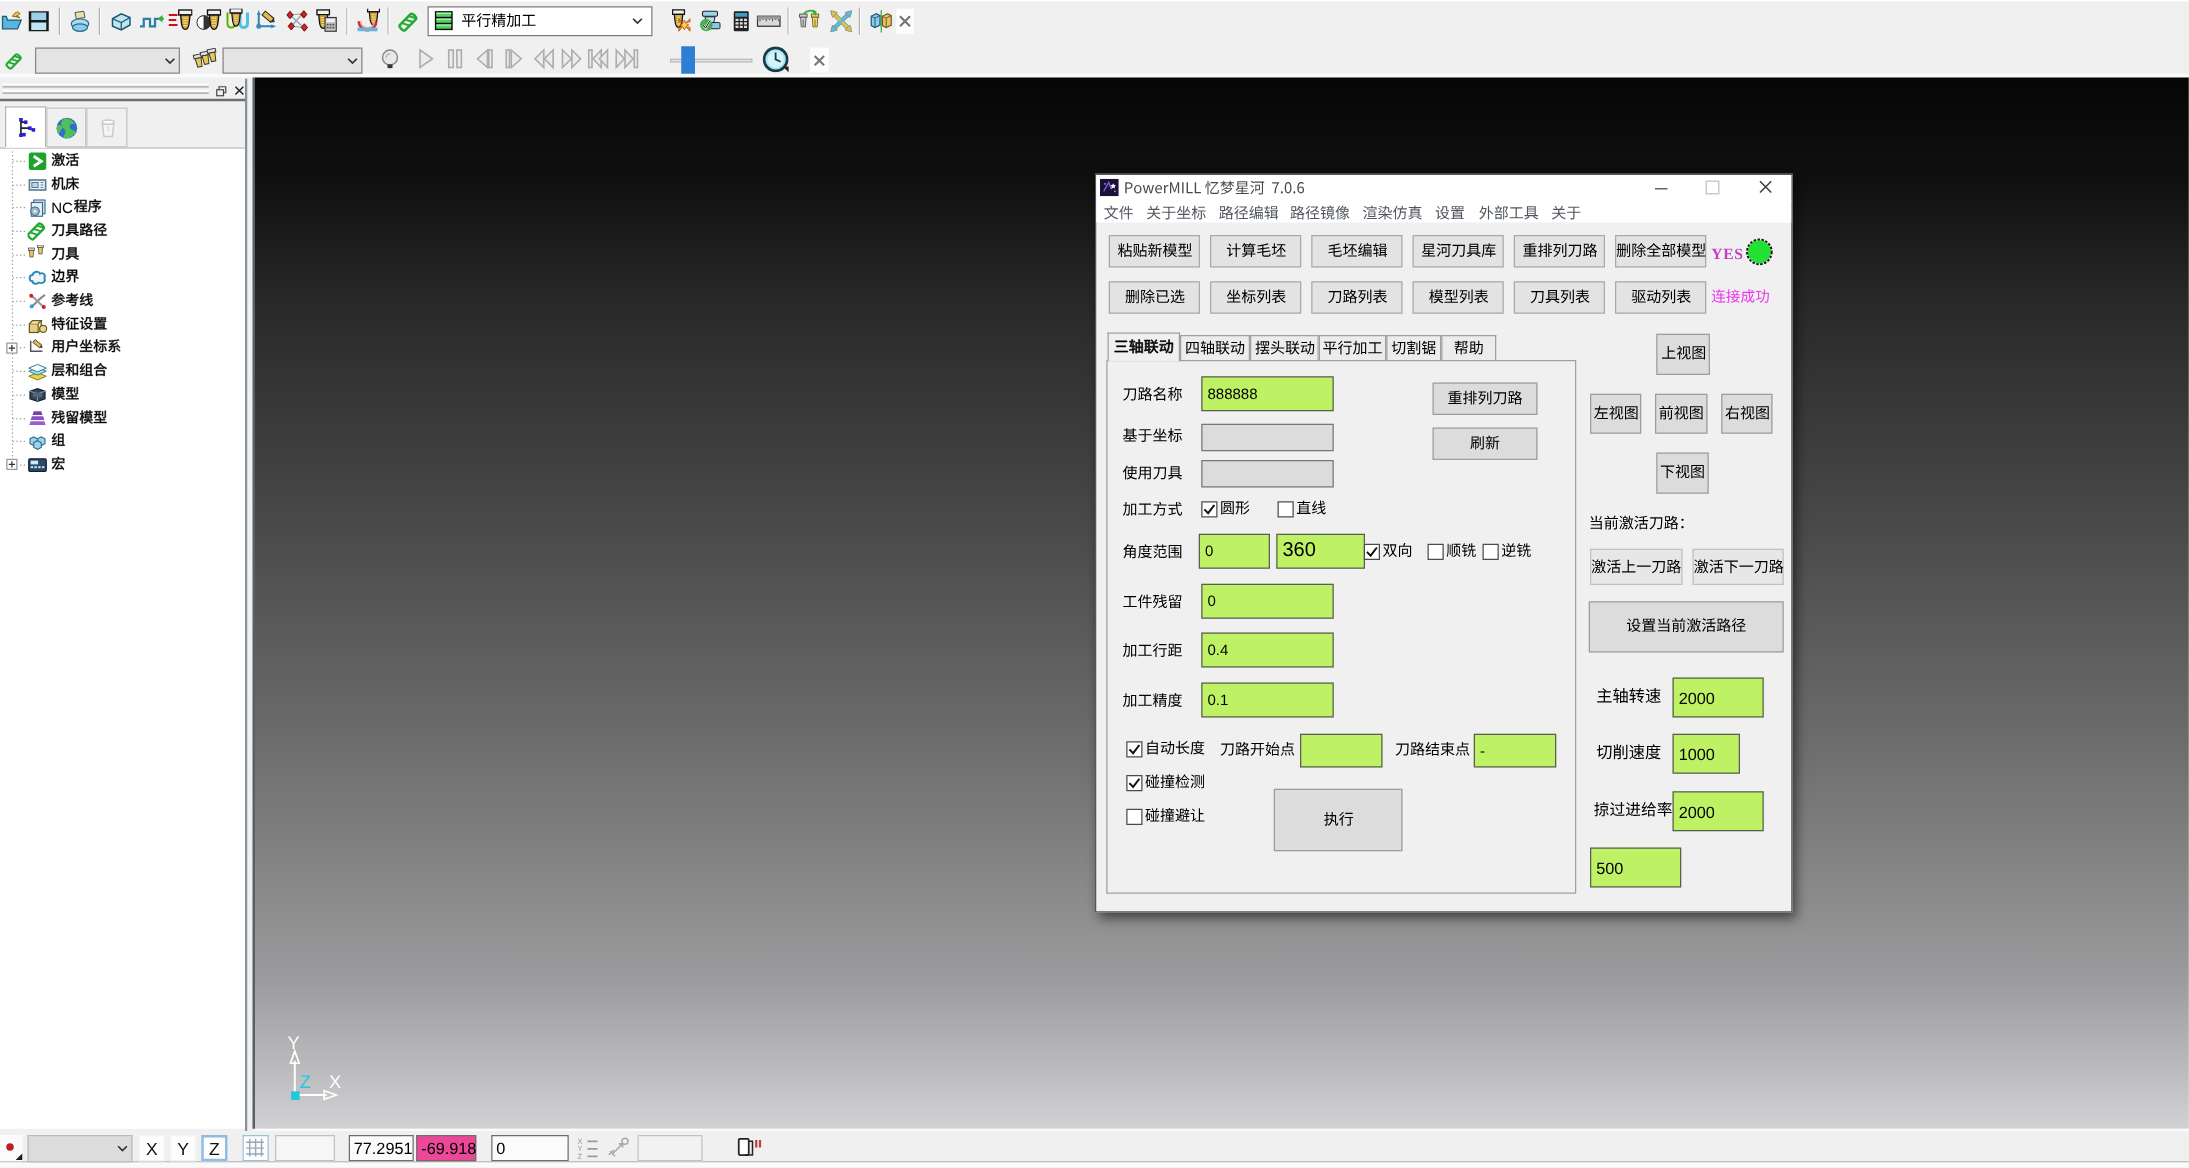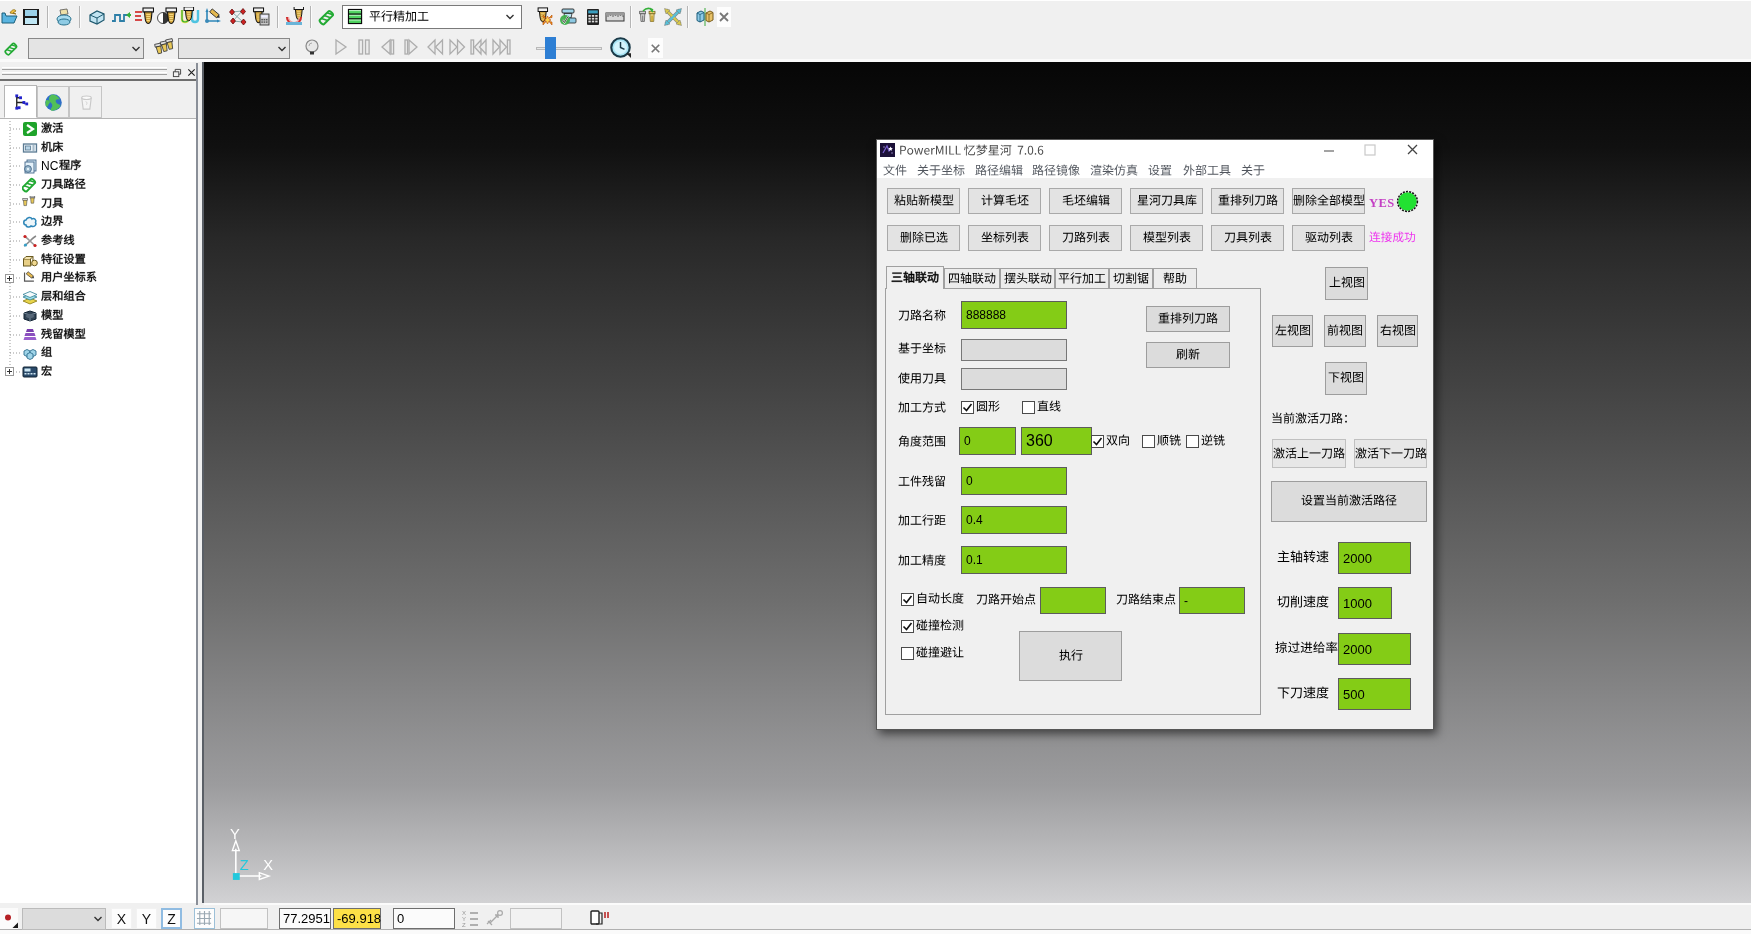--- a/index.html
+++ b/index.html
@@ -1,19 +1,19 @@
 <!DOCTYPE html>
 <html><head><meta charset="utf-8"><style>
 *{margin:0;padding:0;box-sizing:border-box}
 html,body{width:1751px;height:934px;overflow:hidden;font-family:"Liberation Sans",sans-serif;background:#f0f0f0}
 .abs{position:absolute}
 .btn{position:absolute;background:#e3e3e3;border:1px solid #a9a9a9;display:flex;align-items:center;justify-content:center}
 .gbtn{position:absolute;background:#dcdcdc;border:1px solid #9d9d9d;display:flex;align-items:center;justify-content:center}
 .lbtn{position:absolute;background:#e7e7e7;border:1px solid #c0c0c0;display:flex;align-items:center;justify-content:center}
-.tb{position:absolute;background:#84cc16;border:1px solid #5c5c5c;font-size:12px;color:#000;display:flex;align-items:center;padding-left:4px}
+.tb{position:absolute;background:#bef264;border:1px solid #5c5c5c;font-size:12px;color:#000;display:flex;align-items:center;padding-left:4px}
 .cb{position:absolute;background:#fff;border:1px solid #4a4a4a}
 .combo{position:absolute;background:#dcdcdc;border:1px solid #777}
 </style></head>
 <body>
 <svg width="0" height="0" style="position:absolute">
     <defs>
       <path id="g0" d="M17.4 63C21.3 55.6 25.2 45.9 26.6 39.9L33.7 42.4C32.3 48.2 28.2 57.8 24.2 65ZM75.5 65.5C73 58.2 68.4 48 64.6 41.7L71.1 39.6C75 45.6 79.7 55.2 83.4 63.3ZM5.2 34.8L5.2 27.3L45.9 27.3L45.9 -7.9L53.7 -7.9L53.7 27.3L94.9 27.3L94.9 34.8L53.7 34.8L53.7 69.8L89.3 69.8L89.3 77.3L10.5 77.3L10.5 69.8L45.9 69.8L45.9 34.8Z"></path>
       <path id="g1" d="M43.5 78L43.5 70.8L92.7 70.8L92.7 78ZM26.7 84.1C21.6 76.8 11.9 67.9 3.5 62.2C4.8 60.8 6.9 57.9 7.9 56.2C16.9 62.6 27.2 72.4 33.9 81.1ZM39.1 50.4L39.1 43.2L72.8 43.2L72.8 1.7C72.8 0.1 72.1 -0.4 70.2 -0.5C68.4 -0.6 61.6 -0.6 54.5 -0.3C55.6 -2.5 56.7 -5.6 57 -7.7C66.8 -7.7 72.5 -7.7 75.9 -6.6C79.2 -5.3 80.4 -3 80.4 1.6L80.4 43.2L95.5 43.2L95.5 50.4ZM30.7 62.6C23.8 51.2 12.8 39.6 2.5 32.2C4 30.7 6.7 27.4 7.8 25.9C11.5 28.9 15.4 32.5 19.2 36.4L19.2 -8.3L26.6 -8.3L26.6 44.6C30.8 49.6 34.6 54.8 37.8 60Z"></path>
       <path id="g2" d="M5.1 76.2C7.7 69.3 10.1 60.2 10.6 54.3L16.1 55.6C15.4 61.6 13.1 70.6 10.3 77.5ZM32.8 77.9C31.5 71.2 28.6 61.4 26.4 55.5L31.1 54C33.6 59.6 36.7 68.9 39.1 76.3ZM4.1 50.4L4.1 43.4L17 43.4C13.9 32.4 8.3 19.2 3 12.1C4.2 10.1 6.2 6.8 6.9 4.5C11 10.4 15 19.8 18.2 29.4L18.2 -7.8L25.1 -7.8L25.1 31.9C28.1 26.6 31.6 20.1 33 16.7L38.1 22.4C36.1 25.6 27.7 38.1 25.1 41.2L25.1 43.4L36.3 43.4L36.3 50.4L25.1 50.4L25.1 83.7L18.2 83.7L18.2 50.4ZM63.6 84L63.6 75.9L42.6 75.9L42.6 70.1L63.6 70.1L63.6 63.9L45.1 63.9L45.1 58.4L63.6 58.4L63.6 51.7L39.8 51.7L39.8 45.8L96 45.8L96 51.7L70.7 51.7L70.7 58.4L91.2 58.4L91.2 63.9L70.7 63.9L70.7 70.1L93.4 70.1L93.4 75.9L70.7 75.9L70.7 84ZM82.3 34.1L82.3 26.6L53.2 26.6L53.2 34.1ZM46 39.8L46 -7.9L53.2 -7.9L53.2 8.4L82.3 8.4L82.3 -0.2C82.3 -1.3 81.9 -1.7 80.6 -1.7C79.4 -1.8 75.3 -1.8 70.7 -1.6C71.7 -3.4 72.6 -6 72.9 -7.9C79.2 -7.9 83.3 -7.8 86 -6.8C88.6 -5.7 89.3 -3.9 89.3 -0.2L89.3 39.8ZM53.2 21.2L82.3 21.2L82.3 13.7L53.2 13.7Z"></path>
       <path id="g3" d="M57.2 71.6L57.2 -6.5L64.4 -6.5L64.4 0.9L83.8 0.9L83.8 -5.7L91.3 -5.7L91.3 71.6ZM64.4 8.1L64.4 64.3L83.8 64.3L83.8 8.1ZM19.5 82.7L19.4 65L5.3 65L5.3 57.7L19.2 57.7C18.5 32.5 15.4 10.3 2.8 -2.9C4.7 -4.1 7.4 -6.4 8.6 -8.1C22.1 6.6 25.6 30.6 26.5 57.7L41.7 57.7C40.9 19.2 40 5.5 37.9 2.6C37 1.3 36 0.9 34.5 1C32.7 1 28.4 1 23.7 1.4C25 -0.7 25.7 -3.9 25.9 -6.1C30.4 -6.4 35 -6.5 37.8 -6.1C40.7 -5.7 42.6 -4.8 44.4 -2.2C47.5 2.1 48.2 16.7 49 61.2C49 62.3 49 65 49 65L26.7 65L26.9 82.7Z"></path>
@@ -801,21 +801,21 @@
 <div style="position:absolute;left:136px;top:908px;width:21px;height:21px;background:#fdfdfd;border:1px solid #f2f2f2;display:flex;align-items:center;justify-content:center;font-size:14px;color:#111">Y</div>
 <div style="position:absolute;left:161px;top:908px;width:21px;height:21px;background:#fdfdfd;border:2px solid #90bce2;display:flex;align-items:center;justify-content:center;font-size:14px;color:#111">Z</div>
 <div style="position:absolute;left:194px;top:908px;width:21px;height:21px;background:#fdfdfd;border:1px solid #9cc0d8">
     <svg class="abs" style="left:1px;top:1px" width="17" height="17" viewBox="0 0 18 18">
       <rect x="0" y="0" width="18" height="18" fill="#fdfdfd"></rect>
       <path d="M4 1 V16 M9 1 V16 M14 1 V16 M1 4 H16 M1 9 H16 M1 14 H16" stroke="#9aa8b2" stroke-width="1.2"></path>
     </svg>
   </div>
 <div style="position:absolute;left:220px;top:908px;width:48px;height:21px;background:#f6f6f6;border:1px solid #c2c2c2"></div>
 <div style="position:absolute;left:279px;top:908px;width:52px;height:21px;background:#fbfbfb;border:1px solid #6e6e6e;font-size:13px;color:#000;display:flex;align-items:center;padding-left:3px">77.2951</div>
-<div style="position:absolute;left:333px;top:908px;width:48px;height:21px;background:#fde047;border:1px solid #6e6e6e;font-size:13px;color:#000;display:flex;align-items:center;padding-left:3px">-69.918</div>
+<div style="position:absolute;left:333px;top:908px;width:48px;height:21px;background:#ec4899;border:1px solid #6e6e6e;font-size:13px;color:#000;display:flex;align-items:center;padding-left:3px">-69.918</div>
 <div style="position:absolute;left:393px;top:908px;width:62px;height:21px;background:#fbfbfb;border:1px solid #6e6e6e;font-size:13px;color:#000;display:flex;align-items:center;padding-left:3px">0</div>
 <svg class="abs" style="left:462px;top:909px" width="18" height="19" viewBox="0 0 18 19">
     <g fill="#999" font-size="6" font-family="Liberation Sans">
       <text x="0" y="6">X</text>
       <text x="0" y="12">Y</text>
       <text x="0" y="18">Z</text>
     </g>
     <path d="M8 4 H16 M8 10 H16 M8 16 H16" stroke="#999" stroke-width="1.4"></path>
   </svg>
 <svg class="abs" style="left:486px;top:909px" width="18" height="19" viewBox="0 0 18 19">
@@ -1413,12 +1413,12 @@
   </svg>
 <div class="tb" style="left:1338px;top:633px;width:73px;height:32px;z-index:2;font-size:13px">2000</div>
 <svg style="position:absolute;left:1277px;top:686px;z-index:2;" width="53" height="15">
     <g transform="translate(0,11.4) scale(0.13,-0.13)">
       <use href="#g143"></use>
       <use href="#g11" x="100.0"></use>
       <use href="#g149" x="200.0"></use>
       <use href="#g114" x="300.0"></use>
     </g>
   </svg>
-<div class="tb" style="left:1338px;top:678px;width:73px;height:32px;z-index:2;font-size:13px">500</div>
+<div class="tb" style="left:1272px;top:678px;width:73px;height:32px;z-index:2;font-size:13px">500</div>
 </body></html>

